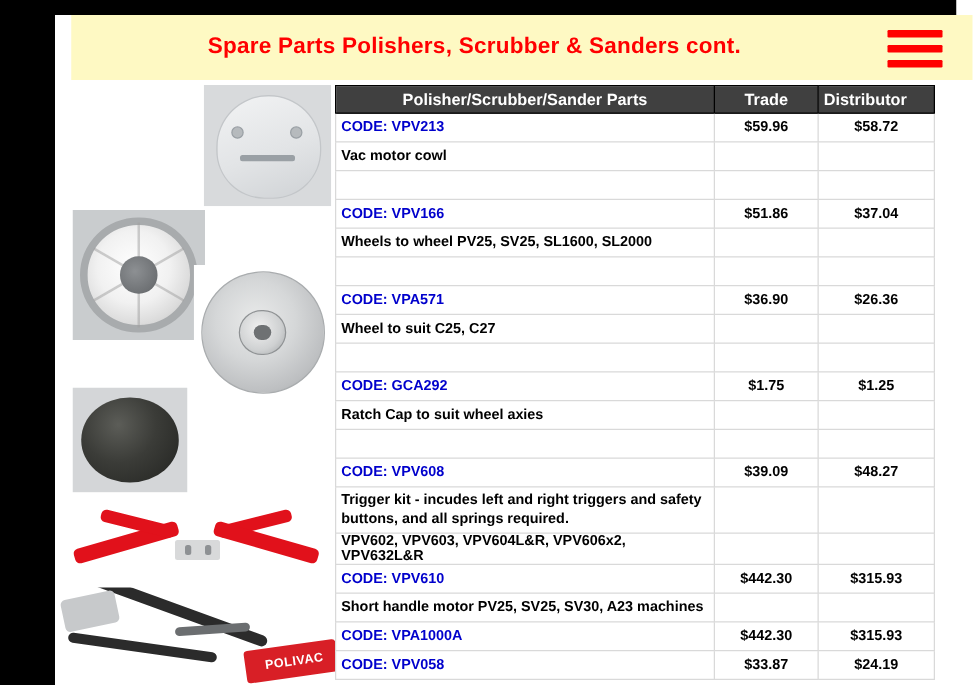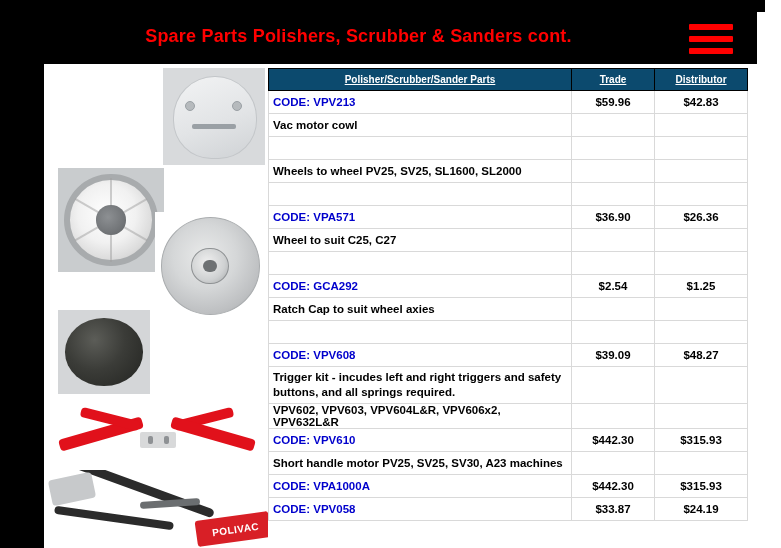--- a/index.html
+++ b/index.html
@@ -32,25 +32,25 @@
   .top-strip-right {
     position: absolute;
     left: 765px; top: 0;
     width: 16px;
     height: 548px;
     background: #ffffff;
   }
   
   .header {
     position: absolute;
-    left: 36px;
+    left: 57px;
     top: 12px;
     width: 721px;
     height: 52px;
-    background: #000000;
+    background: #fef9c3;
   }
   .header-title {
     position: absolute;
     left: 0;
     top: 14px;
     width: 645px;
     text-align: center;
     color: #ff0000;
     font-size: 18px;
     font-weight: bold;
@@ -108,32 +108,31 @@
     left: 224px;
     top: 4px;
     width: 480px;
   }
   table.parts {
     border-collapse: collapse;
     width: 480px;
     table-layout: fixed;
   }
   table.parts th {
-    background: #0c4a6e;
+    background: #404040;
     color: #ffffff;
-    font-size: 10px;
+    font-size: 13px;
     font-weight: bold;
     height: 21px;
     border: 1px solid #000000;
     padding: 0 4px;
-    text-decoration: underline;
   }
   th.c-name { text-align: center; }
   th.c-trade { text-align: center; width: 74px; }
-  th.c-dist { text-align: center; width: 84px; }
+  th.c-dist { text-align: left; width: 84px; }
   table.parts td {
     border-left: 1px solid #d9d9d9;
     border-right: 1px solid #d9d9d9;
     border-bottom: 1px solid #d9d9d9;
     font-size: 11.5px;
     height: 22px;
     padding: 0 4px;
     vertical-align: middle;
     color: #000000;
   }
@@ -367,33 +366,38 @@
           <tr>
             <th class="c-name">Polisher/Scrubber/Sander Parts</th>
             <th class="c-trade">Trade</th>
             <th class="c-dist">Distributor</th>
           </tr>
         </thead>
         <tbody>
           <tr class="code-row">
             <td>CODE: VPV213</td>
             <td class="price">$59.96</td>
-            <td class="price">$42.83</td>
+            <td class="price">$58.72</td>
           </tr>
           <tr>
             <td class="desc">Vac motor cowl</td>
             <td class="blankcell"></td>
             <td class="blankcell"></td>
           </tr>
           <tr>
             <td class="desc"></td>
             <td class="blankcell"></td>
             <td class="blankcell"></td>
           </tr>
 
+          <tr class="code-row">
+            <td>CODE: VPV166</td>
+            <td class="price">$51.86</td>
+            <td class="price">$37.04</td>
+          </tr>
           <tr>
             <td class="desc">Wheels to wheel PV25, SV25, SL1600, SL2000</td>
             <td class="blankcell"></td>
             <td class="blankcell"></td>
           </tr>
           <tr>
             <td class="desc"></td>
             <td class="blankcell"></td>
             <td class="blankcell"></td>
           </tr>
@@ -409,21 +413,21 @@
             <td class="blankcell"></td>
           </tr>
           <tr>
             <td class="desc"></td>
             <td class="blankcell"></td>
             <td class="blankcell"></td>
           </tr>
 
           <tr class="code-row">
             <td>CODE: GCA292</td>
-            <td class="price">$2.54</td>
+            <td class="price">$1.75</td>
             <td class="price">$1.25</td>
           </tr>
           <tr>
             <td class="desc">Ratch Cap to suit wheel axies</td>
             <td class="blankcell"></td>
             <td class="blankcell"></td>
           </tr>
           <tr>
             <td class="desc"></td>
             <td class="blankcell"></td>

